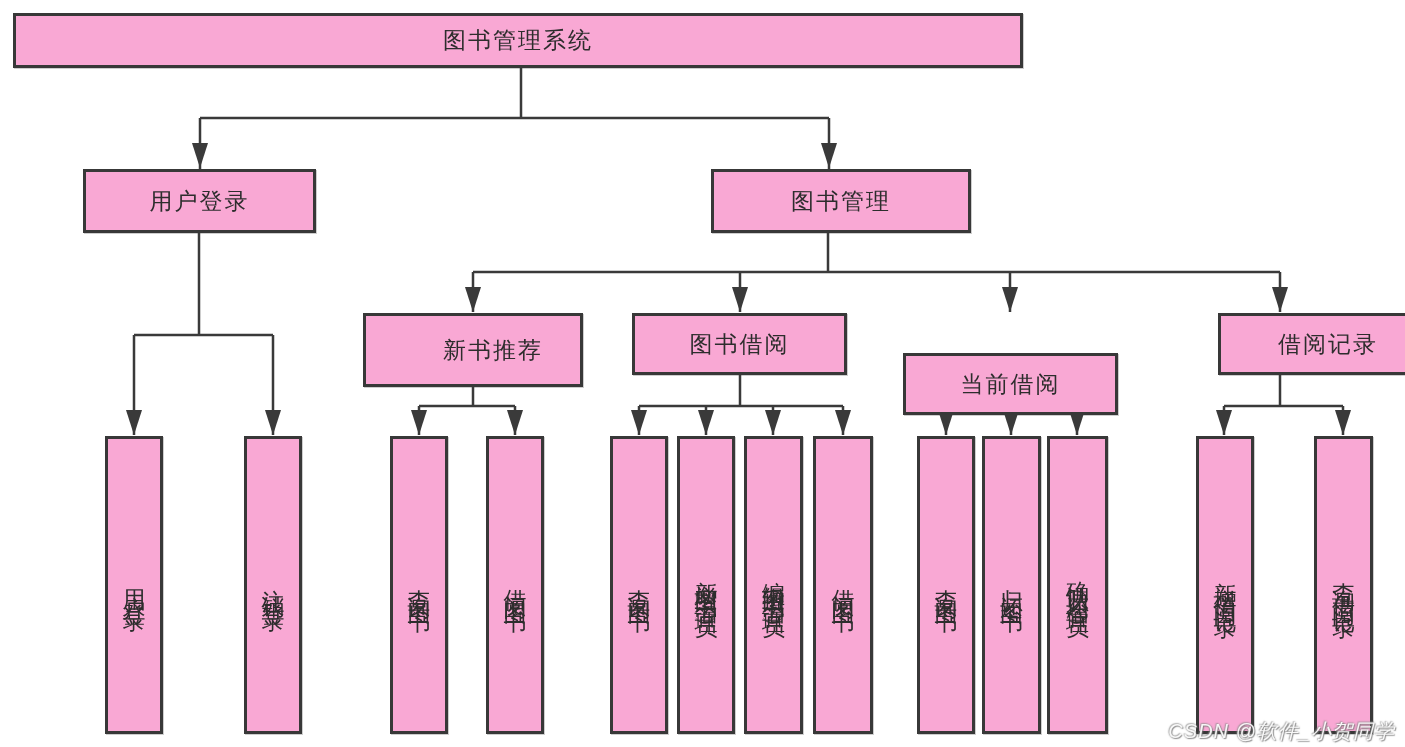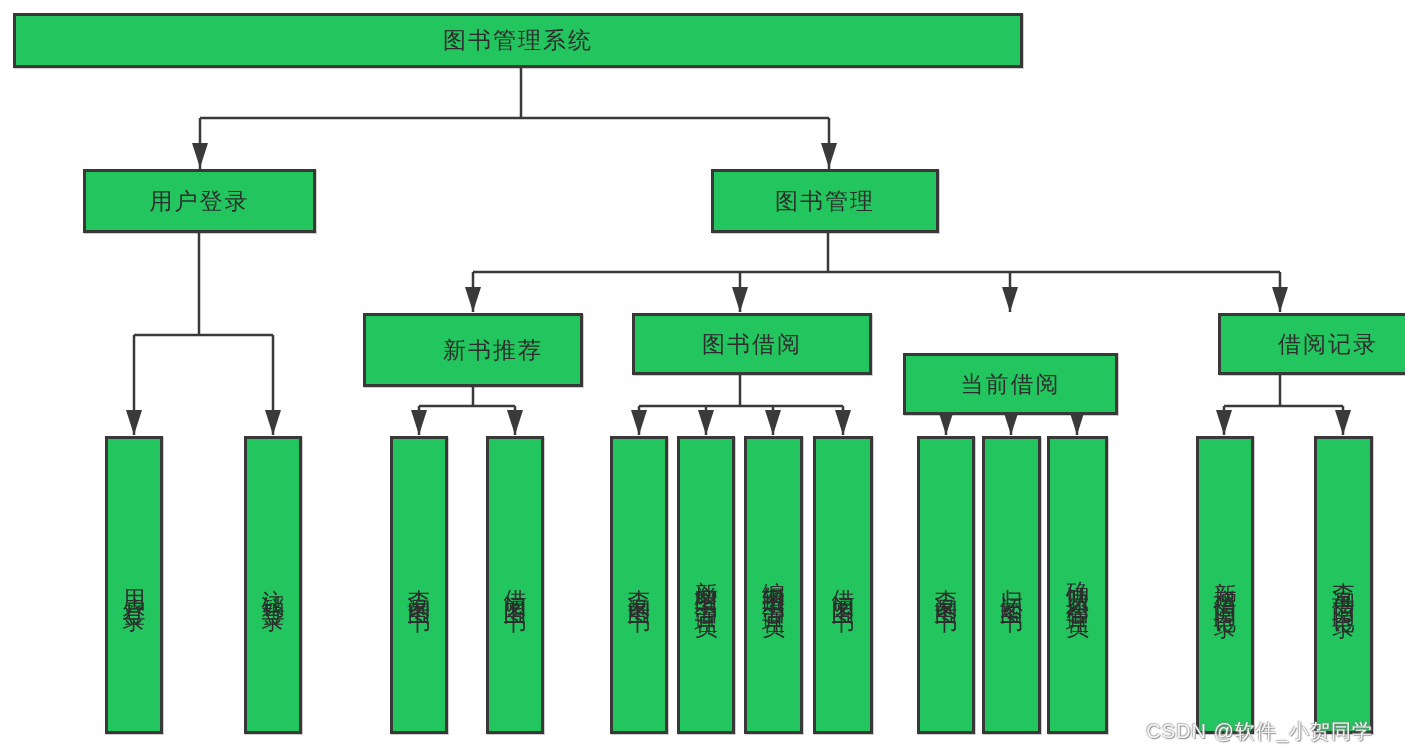--- a/index.html
+++ b/index.html
@@ -13,21 +13,21 @@
     position: relative;
     width: 1405px; height: 747px;
     background: #ffffff;
   }
   .connectors {
     position: absolute; left: 0; top: 0;
     width: 1405px; height: 747px;
   }
   .node {
     position: absolute;
-    background: #22c55e;
+    background: #f9a8d4;
     border: 3px solid #383838;
     color: #2d2d2d;
     display: flex;
     align-items: center;
     justify-content: center;
     box-shadow: 1px 1px 0 rgba(60,60,60,0.25);
   }
   .node .h-label {
     font-size: 23px;
     letter-spacing: 2px;
@@ -36,31 +36,32 @@
   .node .v-label {
     writing-mode: vertical-rl;
     text-orientation: mixed;
     font-size: 23px;
     line-height: 1;
     letter-spacing: 7px;
     white-space: nowrap;
   }
   .watermark {
     position: absolute;
-    right: 32px;
+    right: 10px;
     bottom: 2px;
     font-size: 20px;
     letter-spacing: 1px;
     color: rgba(255,255,255,0.92);
     text-shadow:
       0 0 2px rgba(130,130,130,0.95),
       1px 1px 1px rgba(110,110,110,0.7),
       -1px -1px 1px rgba(150,150,150,0.5);
     white-space: nowrap;
     z-index: 5;
+    font-style: italic;
   }
 </style>
 </head>
 <body>
 
 <div class="canvas">
 
   <svg class="connectors" viewBox="0 0 1405 747" xmlns="http://www.w3.org/2000/svg">
     <path fill="none" stroke="#3a3a3a" stroke-width="2.5" d="
       M521 68 V118 M200 118 H829 M200 118 V169 M829 118 V169
@@ -94,28 +95,28 @@
     </g>
   </svg>
 
   <div class="node" style="left:13px; top:13px; width:1010px; height:55px;">
     <span class="h-label">图书管理系统</span>
   </div>
 
   <div class="node" style="left:83px; top:169px; width:233px; height:64px;">
     <span class="h-label">用户登录</span>
   </div>
-  <div class="node" style="left:711px; top:169px; width:228px; height:64px;">
+  <div class="node" style="left:711px; top:169px; width:260px; height:64px;">
     <span class="h-label">图书管理</span>
   </div>
 
   <div class="node" style="left:363px; top:313px; width:220px; height:74px;padding-left:40px;">
     <span class="h-label">新书推荐</span>
   </div>
-  <div class="node" style="left:632px; top:313px; width:240px; height:62px;text-align:right;">
+  <div class="node" style="left:632px; top:313px; width:215px; height:62px;text-align:right;">
     <span class="h-label">图书借阅</span>
   </div>
   <div class="node" style="left:903px; top:313px; width:215px; height:62px;margin-top:40px;">
     <span class="h-label">当前借阅</span>
   </div>
   <div class="node" style="left:1218px; top:313px; width:220px; height:62px;">
     <span class="h-label">借阅记录</span>
   </div>
 
   <div class="node" style="left:105px; top:436px; width:58px; height:298px;">

